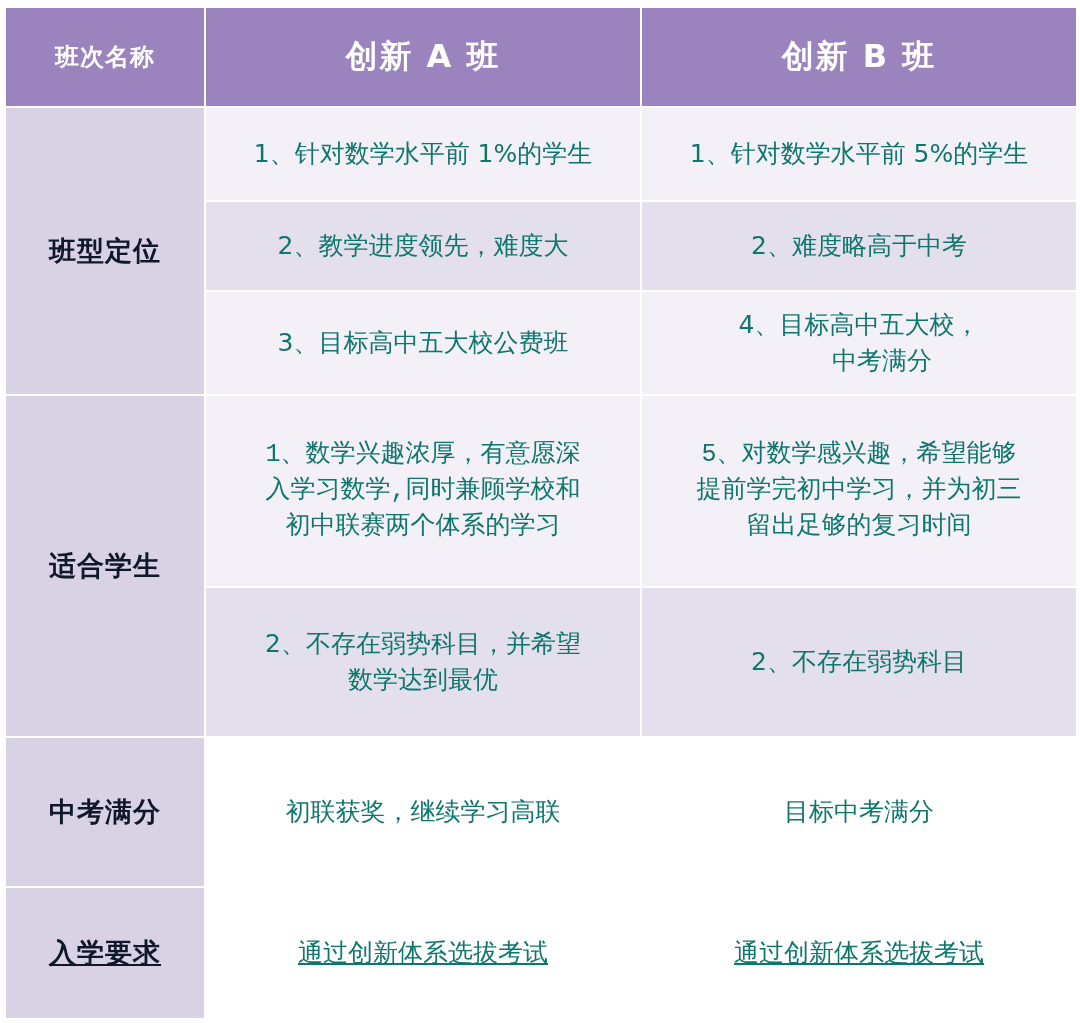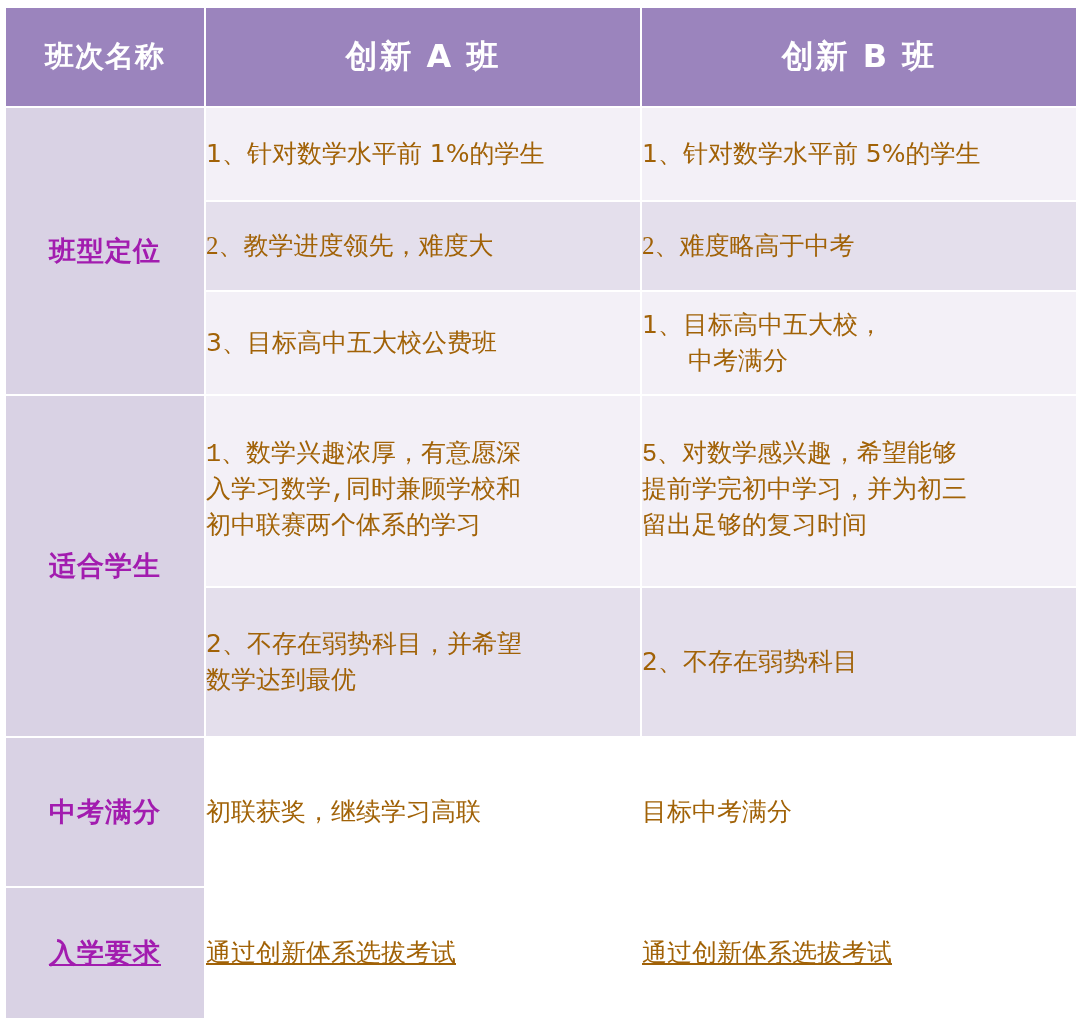--- a/index.html
+++ b/index.html
@@ -36,57 +36,57 @@
 
   
   .hdr {
     background: #9b84bd;
     color: #ffffff;
     font-weight: bold;
     text-align: center;
     height: 98px;
   }
   .hdr .hdr-label {
-    font-size: 29px;
+    font-size: 24px;
     letter-spacing: 1px;
   }
   .hdr .hdr-col {
     font-size: 32px;
     letter-spacing: 2px;
     text-align: center;
   }
 
   
   .rowlabel {
     background: #d9d2e4;
     text-align: center;
     font-weight: bold;
     font-size: 27px;
-    color: #a21caf;
+    color: #0f172a;
     letter-spacing: 1px;
   }
 
   
   .cell {
     font-size: 25px;
-    color: #a16207;
+    color: #0f766e;
     line-height: 1.45;
     padding: 14px 16px 14px 18px;
-    text-align: left;
+    text-align: center;
   }
   .cell.light  { background: #f3f0f7; }
   .cell.medium { background: #e4dfec; }
   .cell.blank  { background: #ffffff; margin-top: 20px; }
 
   .cell .line { display: block; white-space: pre-wrap; }
   .cell .line.indent { padding-left: 46px; }
 
   
   .h-92  { height: 92px; }
-  .h-88  { height: 88px; font-family: Liberation Serif, serif; }
+  .h-88  { height: 88px; }
   .h-102 { height: 102px; }
   .h-190 { height: 190px; font-family: Liberation Mono, monospace; }
   .h-148 { height: 148px; }
   .h-148b{ height: 148px; }
   .h-130 { height: 130px; text-decoration: underline; }
 </style>
 </head>
 <body>
 
 <div class="table-wrap">
@@ -119,21 +119,21 @@
         </td>
         <td class="cell medium h-88">
           <span class="line">2、难度略高于中考</span>
         </td>
       </tr>
       <tr>
         <td class="cell light h-102">
           <span class="line">3、目标高中五大校公费班</span>
         </td>
         <td class="cell light h-102">
-          <span class="line">1、目标高中五大校，</span>
+          <span class="line">4、目标高中五大校，</span>
           <span class="line indent">中考满分</span>
         </td>
       </tr>
 
       <tr>
         <td class="rowlabel" rowspan="2">适合学生</td>
         <td class="cell light h-190">
           <span class="line">1、数学兴趣浓厚，有意愿深</span>
           <span class="line">入学习数学,同时兼顾学校和</span>
           <span class="line">初中联赛两个体系的学习</span>

